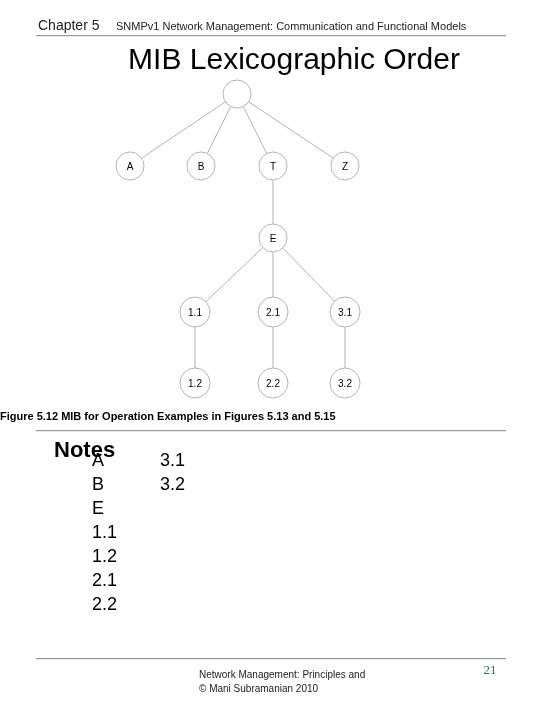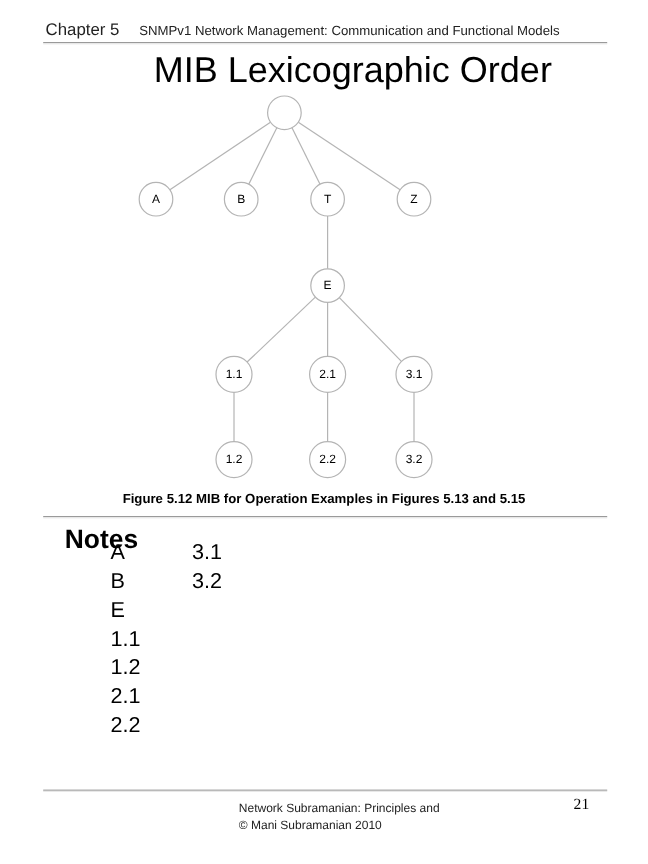--- a/index.html
+++ b/index.html
@@ -93,21 +93,21 @@
     stroke-width: 1;
     fill: none;
   }
 
   
   .figure-caption {
     position: absolute;
     left: 0;
     top: 410px;
     width: 540px;
-    text-align: center;
+    text-align: left;
     font-size: 11px;
     font-weight: bold;
     color: #000000;
   }
 
   
   .notes-heading {
     position: absolute;
     left: 38px;
     top: 437px;
@@ -145,24 +145,24 @@
     width: 260px;
     font-size: 10px;
     line-height: 14px;
     color: #222222;
   }
   .page-number {
     position: absolute;
     left: 478px;
     top: 662px;
     width: 24px;
-    text-align: left;
+    text-align: center;
     font-size: 13px;
     font-family: "Liberation Serif", serif;
-    color: #000000;
+    color: #15803d;
   }
 </style>
 </head>
 <body>
 
 <div class="slide-header">
   <span class="header-chapter">Chapter 5</span><span class="header-subject">SNMPv1 Network Management: Communication and Functional Models</span>
 </div>
 <div class="rule rule-header"></div>
 
@@ -244,16 +244,16 @@
     <div class="notes-row"><span class="notes-col-left">B</span><span class="notes-col-right">3.2</span></div>
     <div class="notes-row"><span class="notes-col-left">E</span><span class="notes-col-right"></span></div>
     <div class="notes-row"><span class="notes-col-left">1.1</span><span class="notes-col-right"></span></div>
     <div class="notes-row"><span class="notes-col-left">1.2</span><span class="notes-col-right"></span></div>
     <div class="notes-row"><span class="notes-col-left">2.1</span><span class="notes-col-right"></span></div>
     <div class="notes-row"><span class="notes-col-left">2.2</span><span class="notes-col-right"></span></div>
   </div>
 
 <div class="rule rule-footer"></div>
 <div class="footer-credit">
-  <div>Network Subramanian: Principles and</div>
+  <div>Network Management: Principles and</div>
   <div>© Mani Subramanian 2010</div>
 </div>
 <div class="page-number">21</div>
 
 </body></html>

